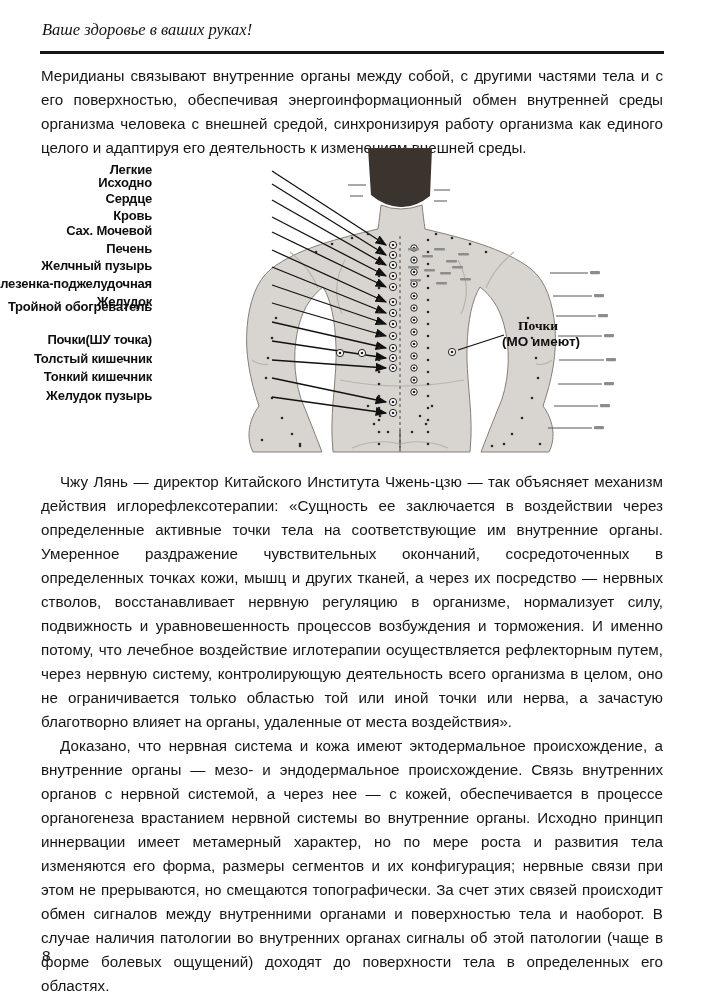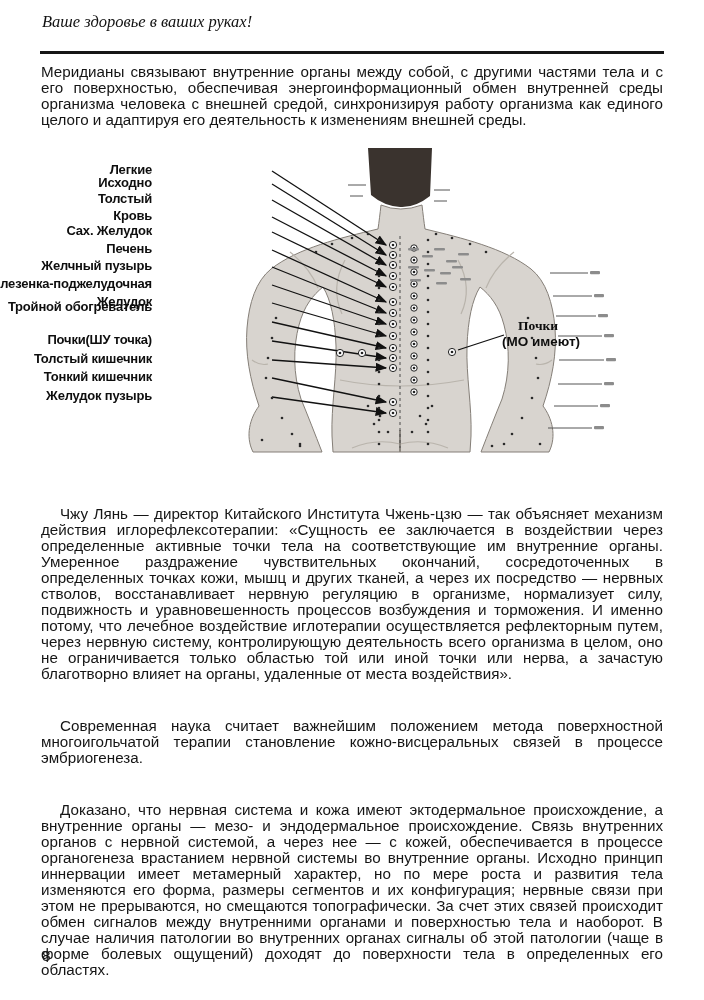--- a/index.html
+++ b/index.html
@@ -1,31 +1,31 @@
 <!DOCTYPE html>
 <html lang="ru"><head>
 <meta charset="utf-8">
 <style>
   html,body{margin:0;padding:0;background:#ffffff;}
   .page{
     position:relative;width:704px;height:1000px;background:#ffffff;
     font-family:"Liberation Sans",sans-serif;color:#1b1b1b;overflow:hidden;
   }
   .running-head{
-    position:absolute;top:12px;left:42px;
+    position:absolute;top:20px;left:42px;
     font-family:"Liberation Serif",serif;font-style:italic;
     font-size:16.5px;color:#111;
   }
   .head-rule{position:absolute;top:51px;left:40px;width:624px;height:3px;background:#161616;}
   .para{
-    margin:0;font-size:15.2px;line-height:16px;text-align:justify;color:#151515;
+    margin:0;font-size:15.2px;line-height:24px;text-align:justify;color:#151515;
   }
   #para1{position:absolute;top:64px;left:41px;width:622px;}
   .text-flow{position:absolute;top:470px;left:41px;width:622px;}
-  .text-flow .para{text-indent:19px;margin-top:36px;}
+  .text-flow .para{text-indent:19px;}
   .figure{position:absolute;top:148px;left:0;width:588px;height:312px;}
   .figure svg{position:absolute;top:0;left:0;}
   .fig-label{
     position:absolute;right:436px;white-space:nowrap;
     font-weight:bold;font-size:13px;letter-spacing:-0.2px;color:#0e0e0e;line-height:15px;
   }
   .fig-label-right{
     position:absolute;left:502px;top:170px;white-space:nowrap;
     font-weight:bold;font-size:13.5px;color:#0e0e0e;line-height:16px;
   }
@@ -276,39 +276,38 @@
           <rect x="604" y="234" width="10" height="3.2" fill="#8c8c8c" rx="1"></rect>
           <line x1="554" y1="258" x2="598" y2="258" stroke="#555" stroke-width="1"></line>
           <rect x="600" y="256" width="10" height="3.2" fill="#8c8c8c" rx="1"></rect>
           <line x1="548" y1="280" x2="592" y2="280" stroke="#555" stroke-width="1"></line>
           <rect x="594" y="278" width="10" height="3.2" fill="#8c8c8c" rx="1"></rect>
         </g>
     </svg>
 
     <div class="fig-label" style="top:14px">Легкие</div>
     <div class="fig-label" style="top:27px">Исходно</div>
-    <div class="fig-label" style="top:43px">Толстый</div>
+    <div class="fig-label" style="top:43px">Сердце</div>
     <div class="fig-label" style="top:60px">Кровь</div>
-    <div class="fig-label" style="top:75px">Сах. Желудок</div>
+    <div class="fig-label" style="top:75px">Сах. Мочевой</div>
     <div class="fig-label" style="top:93px">Печень</div>
     <div class="fig-label" style="top:110px">Желчный пузырь</div>
     <div class="fig-label" style="top:128px">Селезенка-поджелудочная</div>
     <div class="fig-label" style="top:146px">Желудок</div>
     <div class="fig-label" style="top:151px">Тройной обогреватель</div>
     <div class="fig-label" style="top:184px">Почки(ШУ точка)</div>
     <div class="fig-label" style="top:203px">Толстый кишечник</div>
     <div class="fig-label" style="top:221px">Тонкий кишечник</div>
     <div class="fig-label" style="top:240px">Желудок пузырь</div>
 
     <div class="fig-label-right">
       <div class="l1">Почки</div>
       <div class="l2">(МО имеют)</div>
     </div>
   </div>
 
   <div class="text-flow">
     <p class="para">Чжу Лянь — директор Китайского Института Чжень-цзю — так объясняет механизм действия иглорефлексотерапии: «Сущность ее заключается в воздействии через определенные активные точки тела на соответствующие им внутренние органы. Умеренное раздражение чувствительных окончаний, сосредоточенных в определенных точках кожи, мышц и других тканей, а через их посредство — нервных стволов, восстанавливает нервную регуляцию в организме, нормализует силу, подвижность и уравновешенность процессов возбуждения и торможения. И именно потому, что лечебное воздействие иглотерапии осуществляется рефлекторным путем, через нервную систему, контролирующую деятельность всего организма в целом, оно не ограничивается только областью той или иной точки или нерва, а зачастую благотворно влияет на органы, удаленные от места воздействия».</p>
-    <p class="para">Современная наука считает важнейшим положением метода поверхностной многоигольчатой терапии становление кожно-висцеральных связей в процессе эмбриогенеза.</p>
     <p class="para">Доказано, что нервная система и кожа имеют эктодермальное происхождение, а внутренние органы — мезо- и эндодермальное происхождение. Связь внутренних органов с нервной системой, а через нее — с кожей, обеспечивается в процессе органогенеза врастанием нервной системы во внутренние органы. Исходно принцип иннервации имеет метамерный характер, но по мере роста и развития тела изменяются его форма, размеры сегментов и их конфигурация; нервные связи при этом не прерываются, но смещаются топографически. За счет этих связей происходит обмен сигналов между внутренними органами и поверхностью тела и наоборот. В случае наличия патологии во внутренних органах сигналы об этой патологии (чаще в форме болевых ощущений) доходят до поверхности тела в определенных его областях.</p>
   </div>
 
   <div class="page-number">8</div>
 </div>
 
 </body></html>

